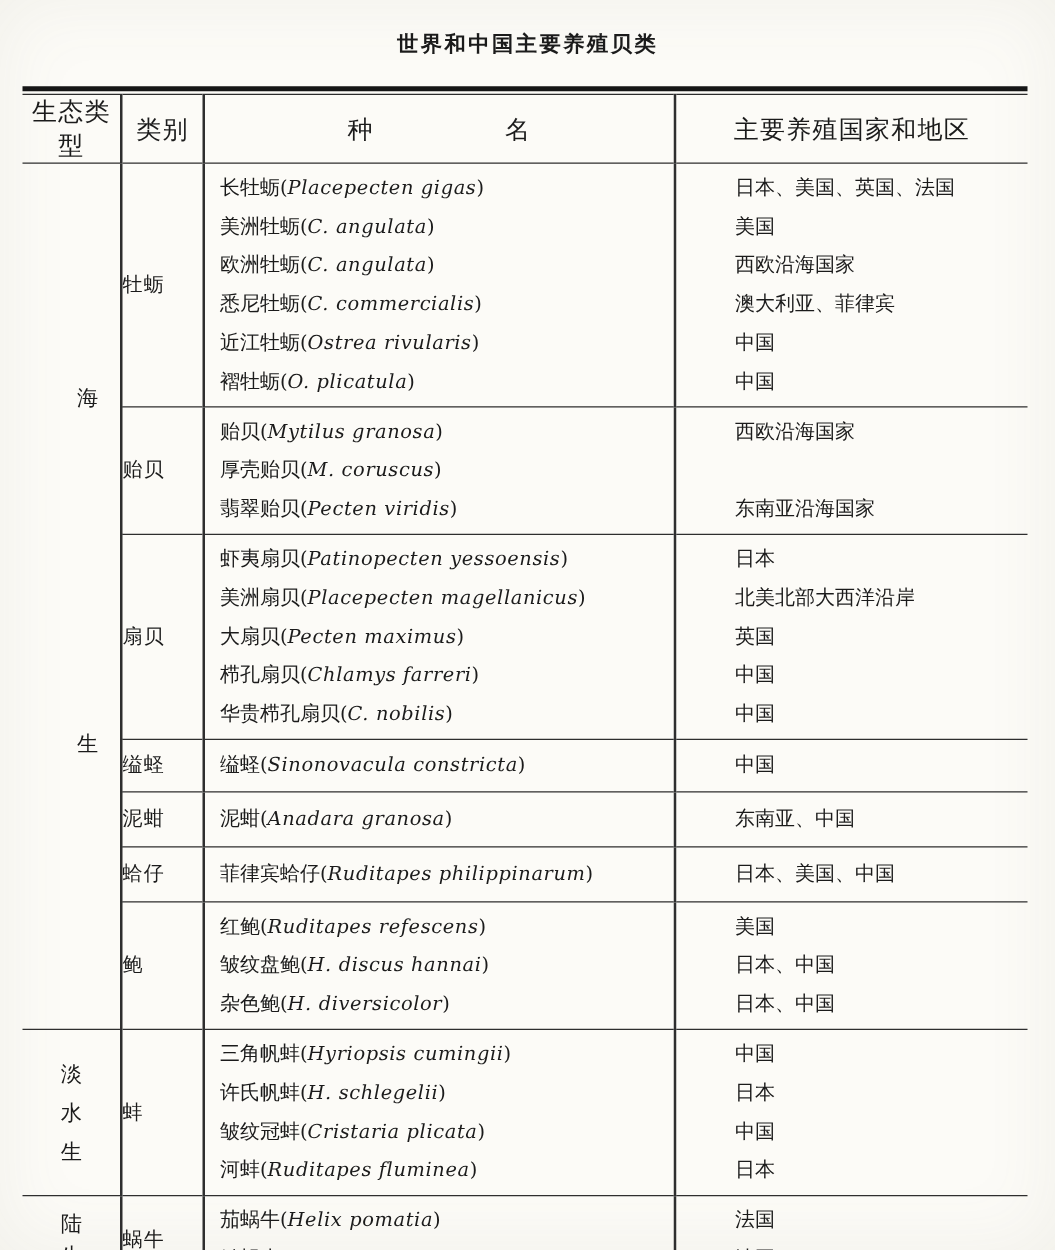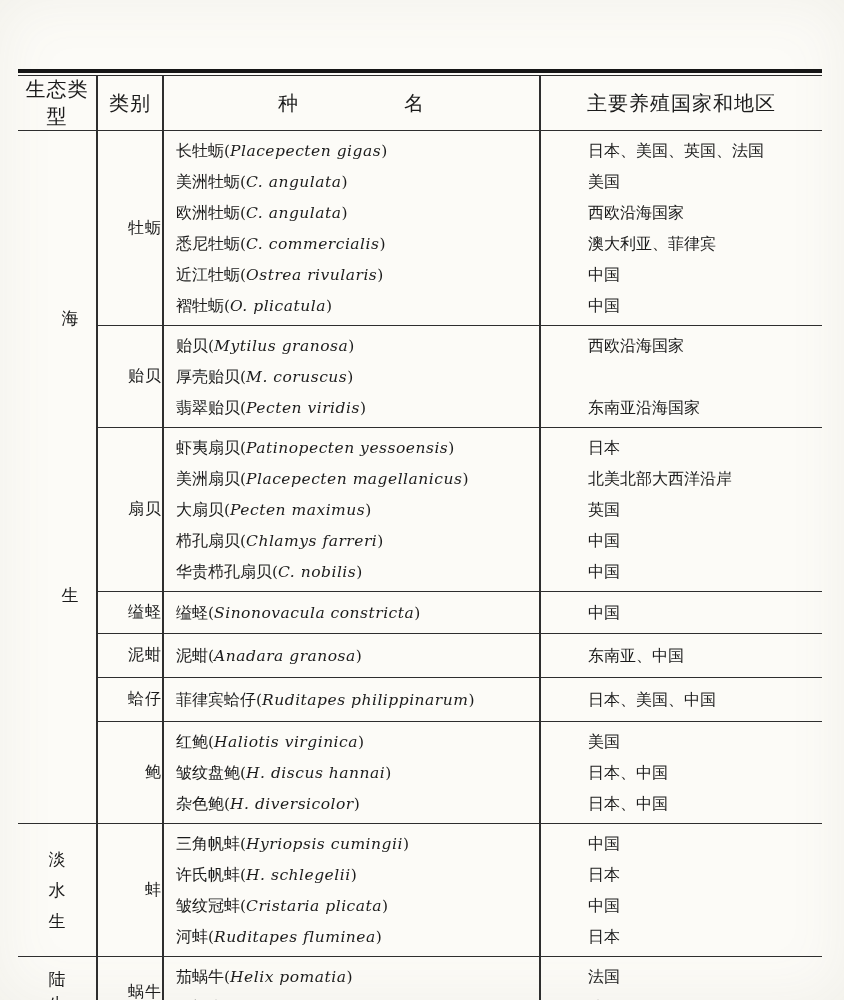--- a/index.html
+++ b/index.html
@@ -61,21 +61,21 @@
   .eco-box.stack{display:flex;flex-direction:column;align-items:center;justify-content:center;}
   .eco-char{font-size:17px;letter-spacing:0;}
   .eco-box.spread .eco-char{
     position:absolute;left:0;right:0;
     text-align:center;
     padding-left:26px; 
   }
   .eco-box.stack .eco-char{line-height:31px;}
   .eco-box.stack.tight .eco-char{line-height:25px;}
 
-  .category-cell{text-align:right;font-size:16px;letter-spacing:1px;}
+  .category-cell{text-align:left;font-size:16px;letter-spacing:1px;}
 
   .species-cell{padding:4px 2px 4px 12px;}
   .regions-cell{padding:4px 2px 4px 47px;}
   .line{
     height:31px;line-height:31px;
     white-space:nowrap;
     font-size:16px;
   }
   .latin{
     font-family:"DejaVu Serif","Liberation Serif",serif;
@@ -86,20 +86,21 @@
   .paren{
     font-family:"DejaVu Serif","Liberation Serif",serif;
     font-style:normal;
     font-size:15.5px;
   }
 </style>
 </head>
 <body>
 
 <div class="page">
+  <div class="title">世界和中国主要养殖贝类</div>
 
   <div class="table-wrap">
     <table>
       <colgroup>
         <col style="width:79px">
           <col style="width:66px">
           <col style="width:377px">
           <col>
       </colgroup>
       <thead>
@@ -189,21 +190,21 @@
             <td class="species-cell">
               <div class="line"><span class="cn">菲律宾蛤仔</span><span class="paren">(</span><span class="latin">Ruditapes philippinarum</span><span class="paren">)</span></div>
             </td>
             <td class="regions-cell">
               <div class="line">日本、美国、中国</div>
             </td>
           </tr>
           <tr style="height: 99px;">
             <td class="category-cell">鲍</td>
             <td class="species-cell">
-              <div class="line"><span class="cn">红鲍</span><span class="paren">(</span><span class="latin">Haliotis virginica</span><span class="paren">)</span></div>
+              <div class="line"><span class="cn">红鲍</span><span class="paren">(</span><span class="latin">Ruditapes refescens</span><span class="paren">)</span></div>
               <div class="line"><span class="cn">皱纹盘鲍</span><span class="paren">(</span><span class="latin">H. discus hannai</span><span class="paren">)</span></div>
               <div class="line"><span class="cn">杂色鲍</span><span class="paren">(</span><span class="latin">H. diversicolor</span><span class="paren">)</span></div>
             </td>
             <td class="regions-cell">
               <div class="line">美国</div>
               <div class="line">日本、中国</div>
               <div class="line">日本、中国</div>
             </td>
           </tr>
           <tr style="height: 126px;">

